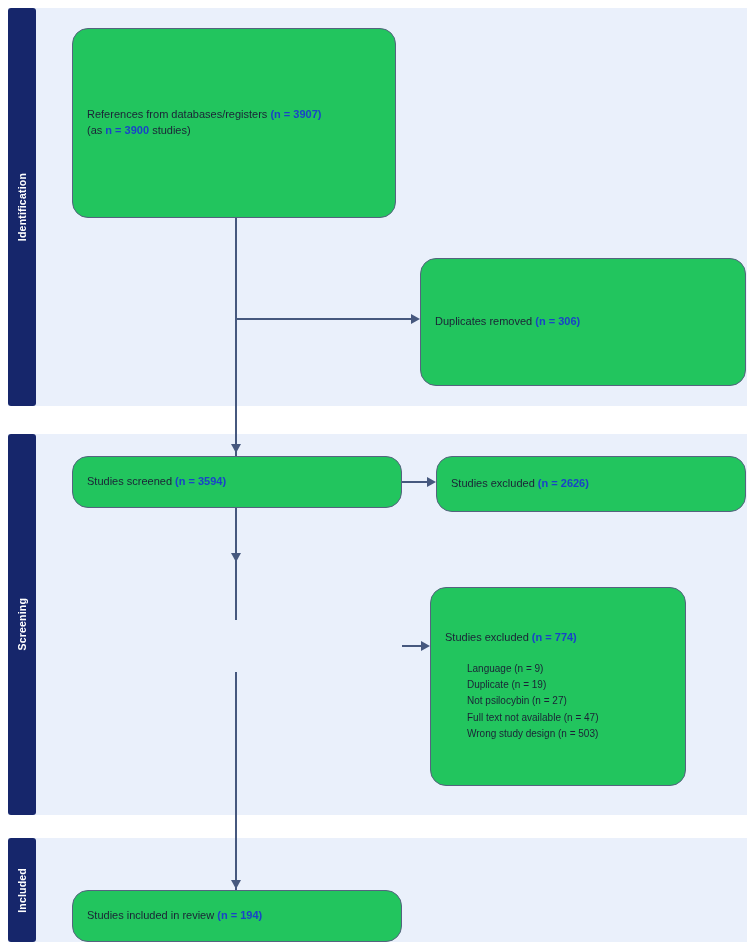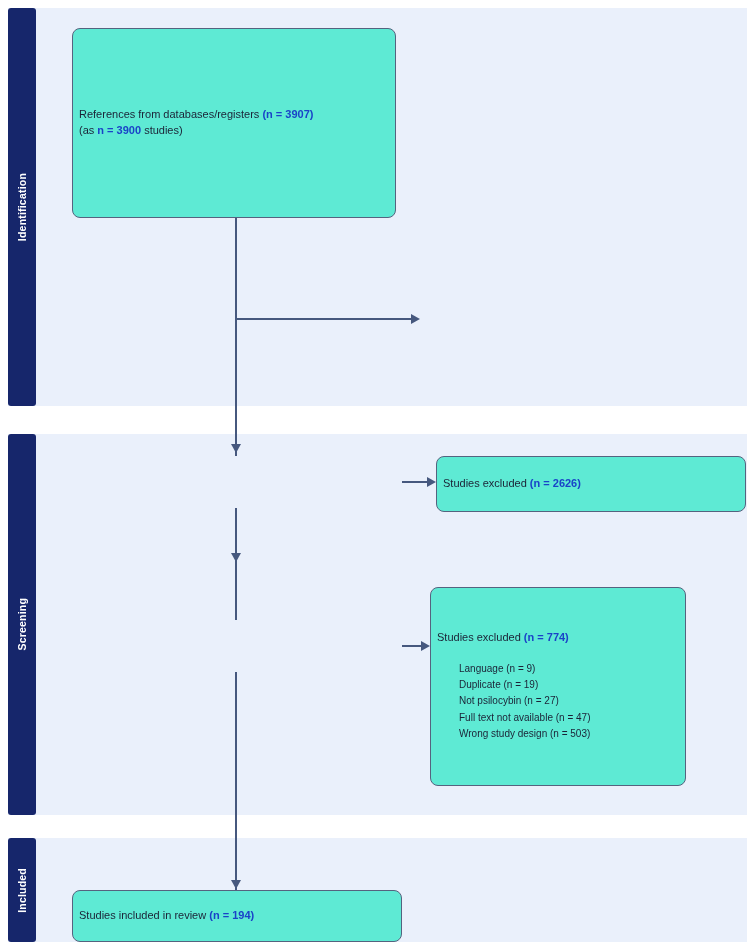--- a/index.html
+++ b/index.html
@@ -48,27 +48,27 @@
     letter-spacing: 0.2px;
     white-space: nowrap;
   }
   .tab-identification { top: 8px;   height: 398px; }
   .tab-screening      { top: 434px; height: 381px; }
   .tab-included       { top: 838px; height: 104px; }
 
   
   .node {
     position: absolute;
-    background: #5eead4;
+    background: #22c55e;
     border: 1.6px solid #55637f;
-    border-radius: 8px;
+    border-radius: 16px;
     box-sizing: border-box;
     display: flex;
     align-items: center;
-    padding: 0 6px;
+    padding: 0 14px;
   }
   .node .txt {
     font-size: 11px;
     color: #1b2236;
     line-height: 1.45;
   }
   .node .txt b {
     color: #1a43c8;
     font-weight: bold;
   }
@@ -177,21 +177,31 @@
   <div class="line vline spine-3"></div>
   <div class="arrow arrow-down arrow-s3"></div>
 
   <div class="node n-records">
     <div class="txt">
       <span>References from databases/registers </span><b>(n = 3907)</b><br>
       <span>(as </span><b>n = 3900</b><span> studies)</span>
     </div>
   </div>
 
-
+  <div class="node n-duplicates">
+    <div class="txt">
+      <span>Duplicates removed </span><b>(n = 306)</b>
+    </div>
+  </div>
+
+  <div class="node n-screened">
+    <div class="txt">
+      <span>Studies screened </span><b>(n = 3594)</b>
+    </div>
+  </div>
 
   <div class="node n-excluded1">
     <div class="txt">
       <span>Studies excluded </span><b>(n = 2626)</b>
     </div>
   </div>
 
 
   <div class="node n-excluded2">
     <div>

